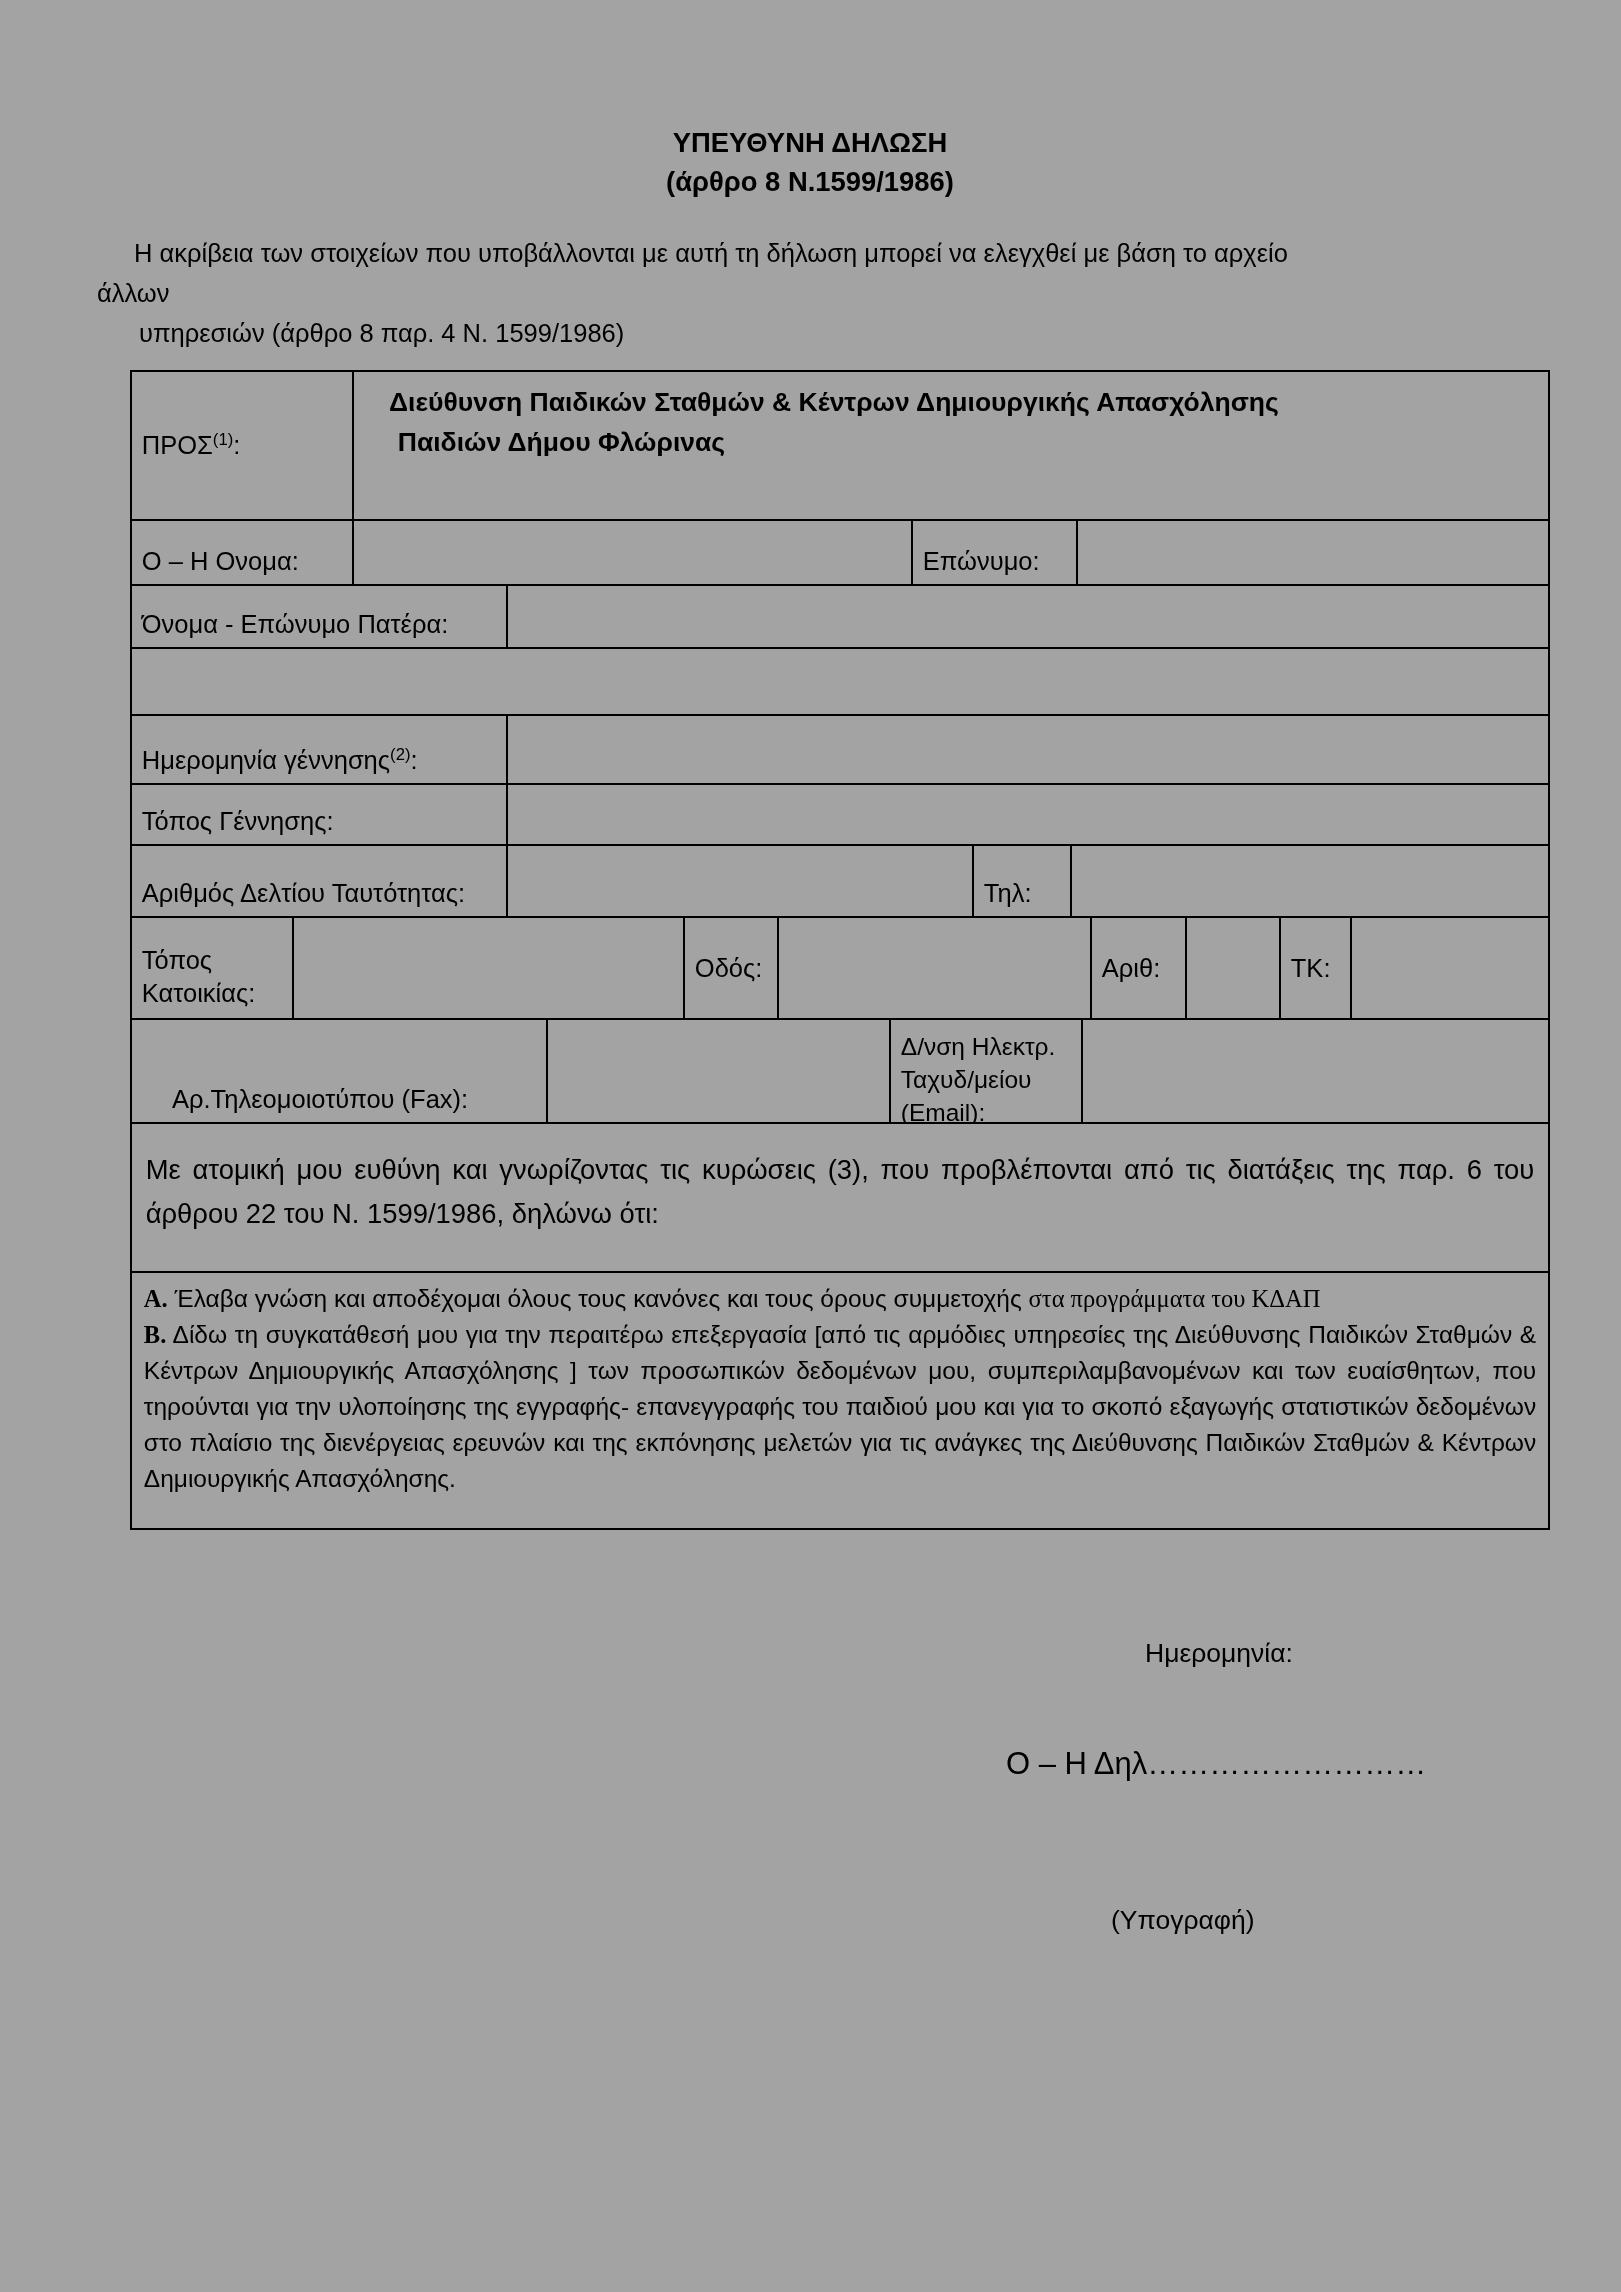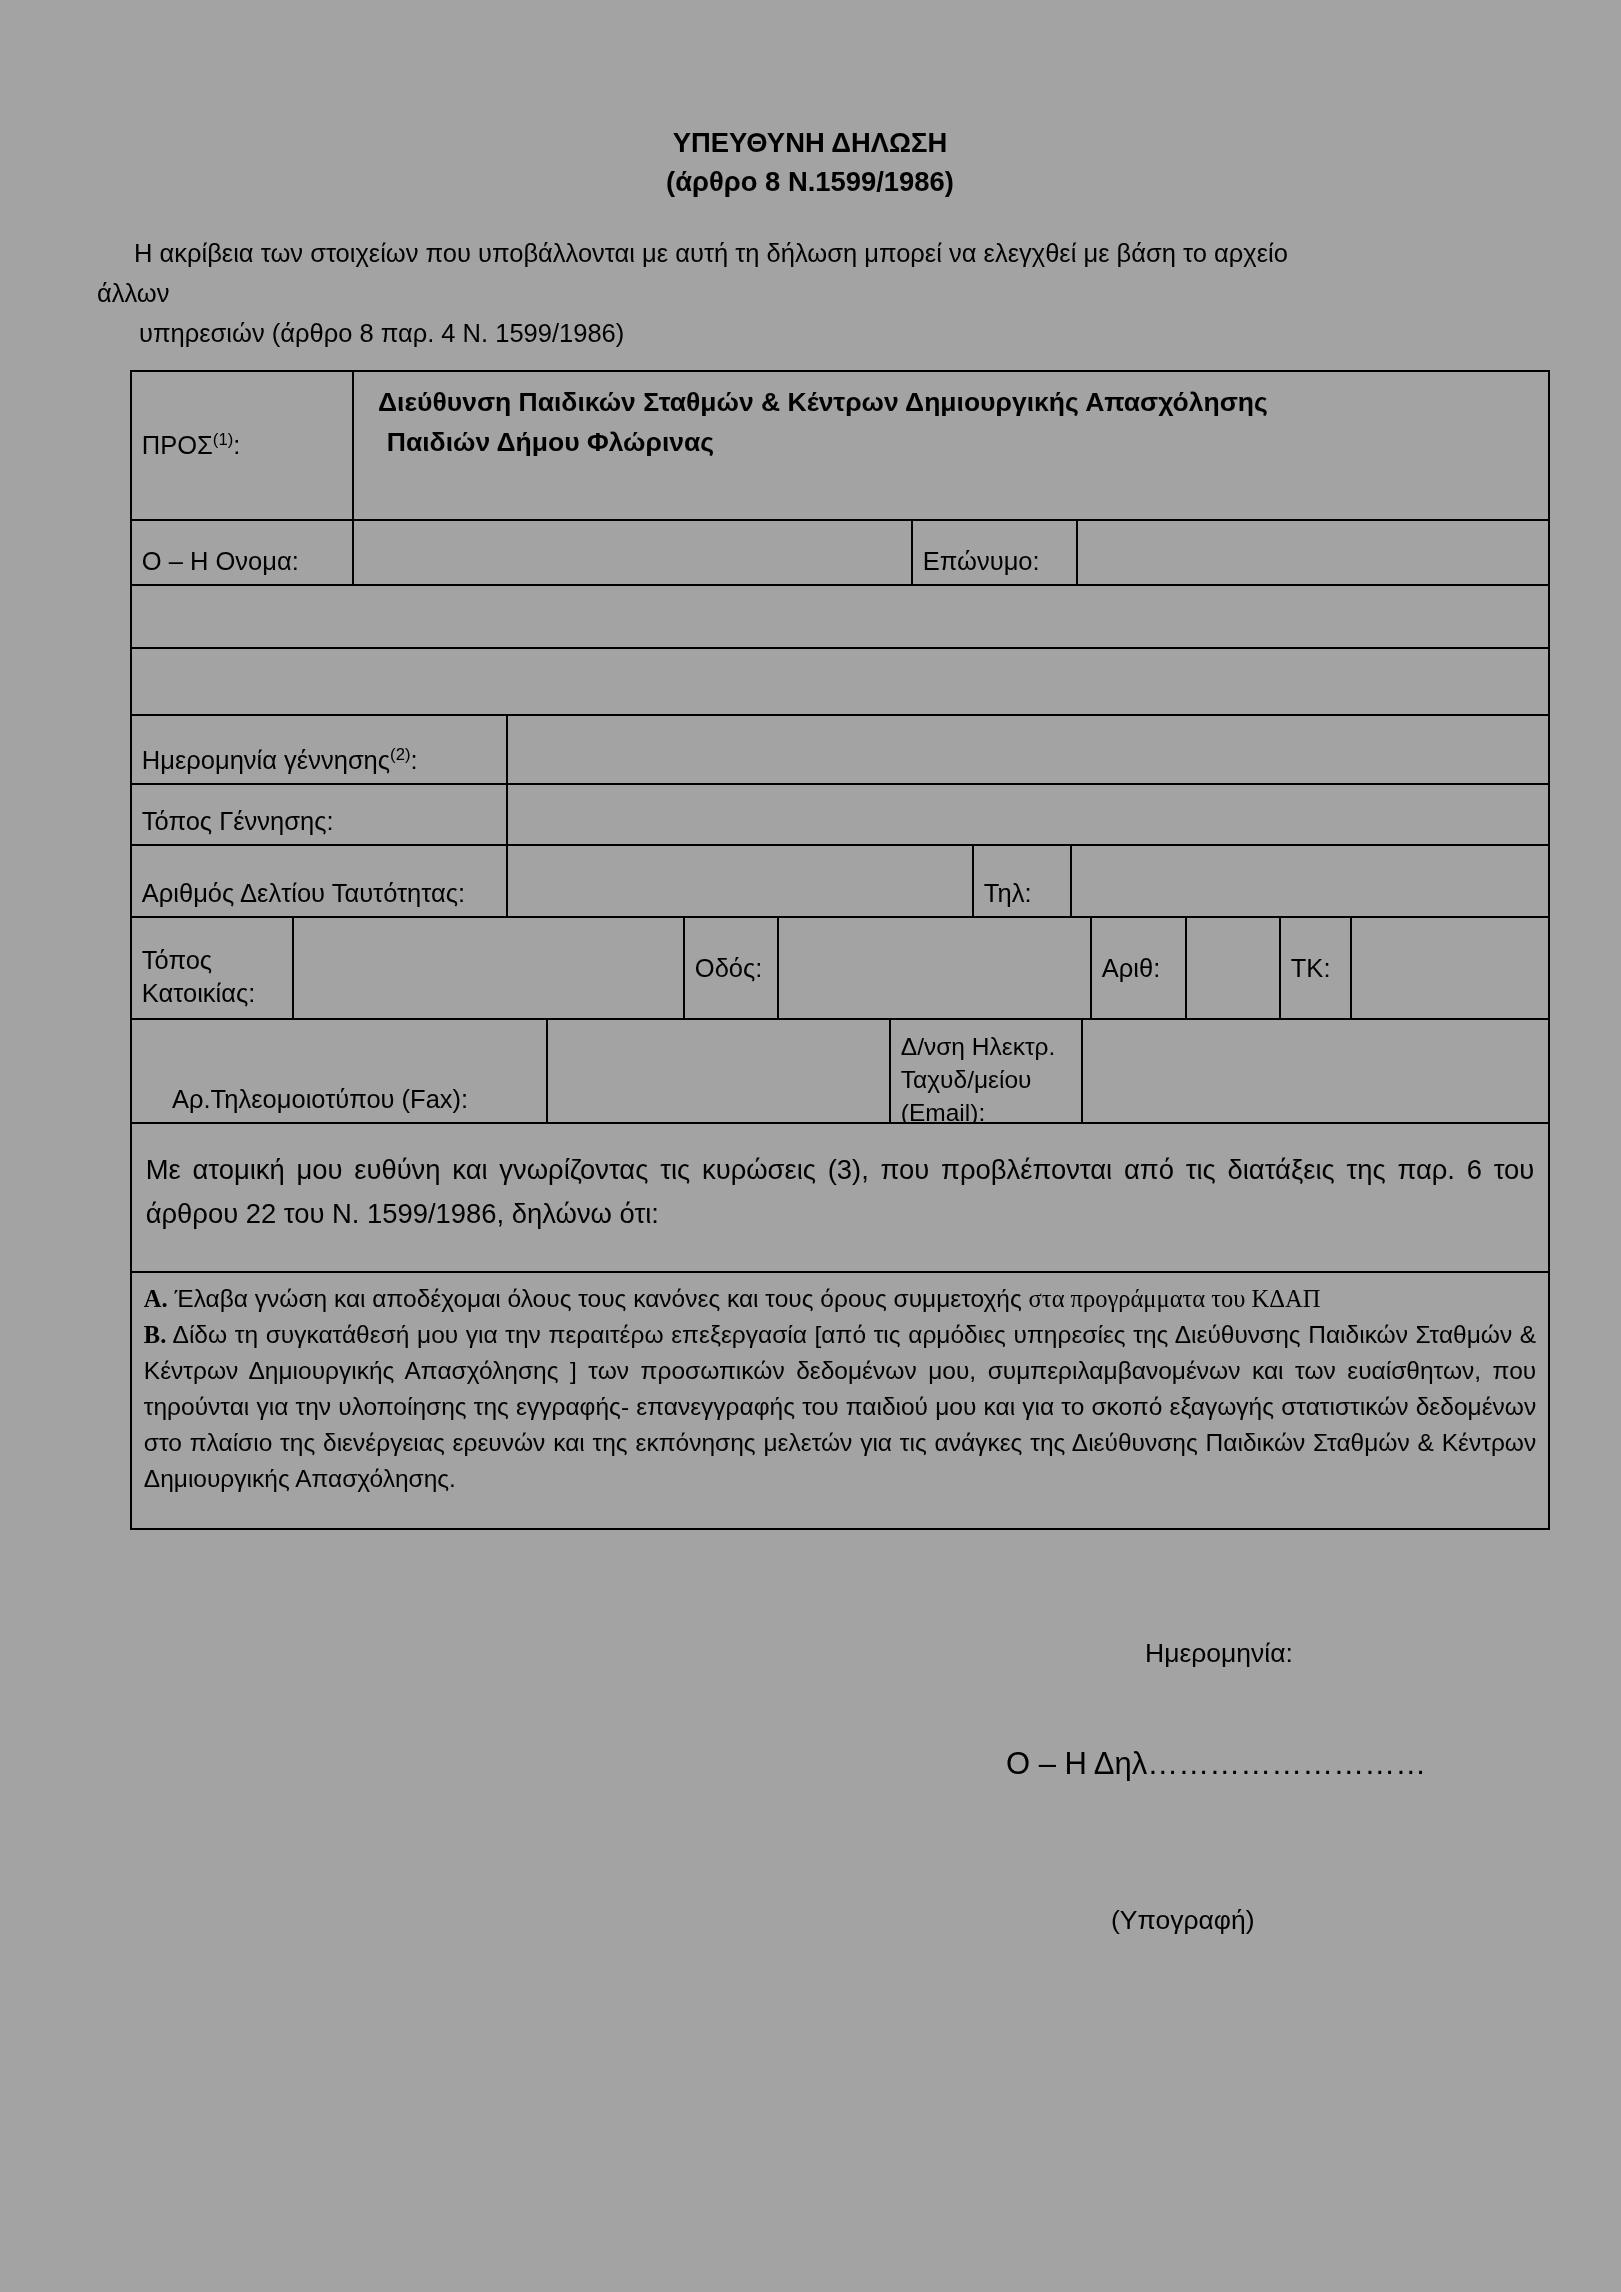--- a/index.html
+++ b/index.html
@@ -35,21 +35,21 @@
   .td{
     box-sizing:border-box;
     display:flex;align-items:flex-end;
     padding:0 7.8px 7.8px 9.8px;
     overflow:hidden;
   }
   .td + .td{border-left:2px solid #000;}
   .td.v-top{align-items:flex-start;padding-top:9.8px;}
   .td.v-center{align-items:center;padding-bottom:0;}
   .td.grow{flex:1 1 auto;}
-  .pros-value{font-weight:bold;font-size:26.5px;line-height:40px;padding-top:7.8px;padding-left:24px;}
+  .pros-value{font-weight:bold;font-size:26.5px;line-height:40px;padding-top:7.8px;padding-left:35px;}
   .pros-value .pv2{padding-left:8.8px;}
   sup.note{font-size:16.7px;line-height:0;vertical-align:super;}
   .email-label{font-size:24.5px;line-height:33px;padding-top:11.8px;}
   .two-line{line-height:33px;}
   
   .decl-cell{
     box-sizing:border-box;display:block;
     padding:23.5px 13.7px 0 13.7px;
     font-size:27.4px;line-height:44px;
     text-align:justify;
@@ -103,20 +103,23 @@
           <span>Ο – Η Ονομα:</span>
         </div>
       <div class="td" style="flex:0 0 559px;"></div>
       <div class="td" style="flex:0 0 165px;">
           <span>Επώνυμο:</span>
         </div>
       <div class="td grow"></div>
     </div>
 
     <div class="tr" style="height:61px;">
+      <div class="td" style="flex:0 0 374px;">
+          <span>Όνομα - Επώνυμο Πατέρα:</span>
+        </div>
       <div class="td grow"></div>
     </div>
 
     <div class="tr" style="height:65px;">
       <div class="td grow"></div>
     </div>
 
     <div class="tr" style="height:67px;">
       <div class="td" style="flex:0 0 374px;">
         <span><span>Ημερομηνία γέννησης</span><sup class="note">(2)</sup><span>:</span></span>

